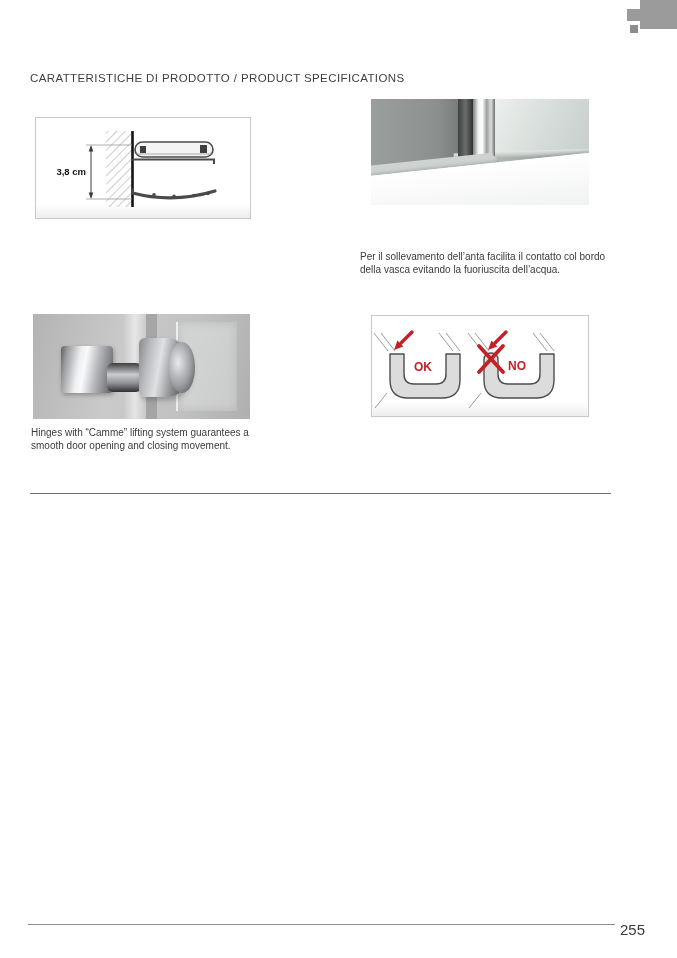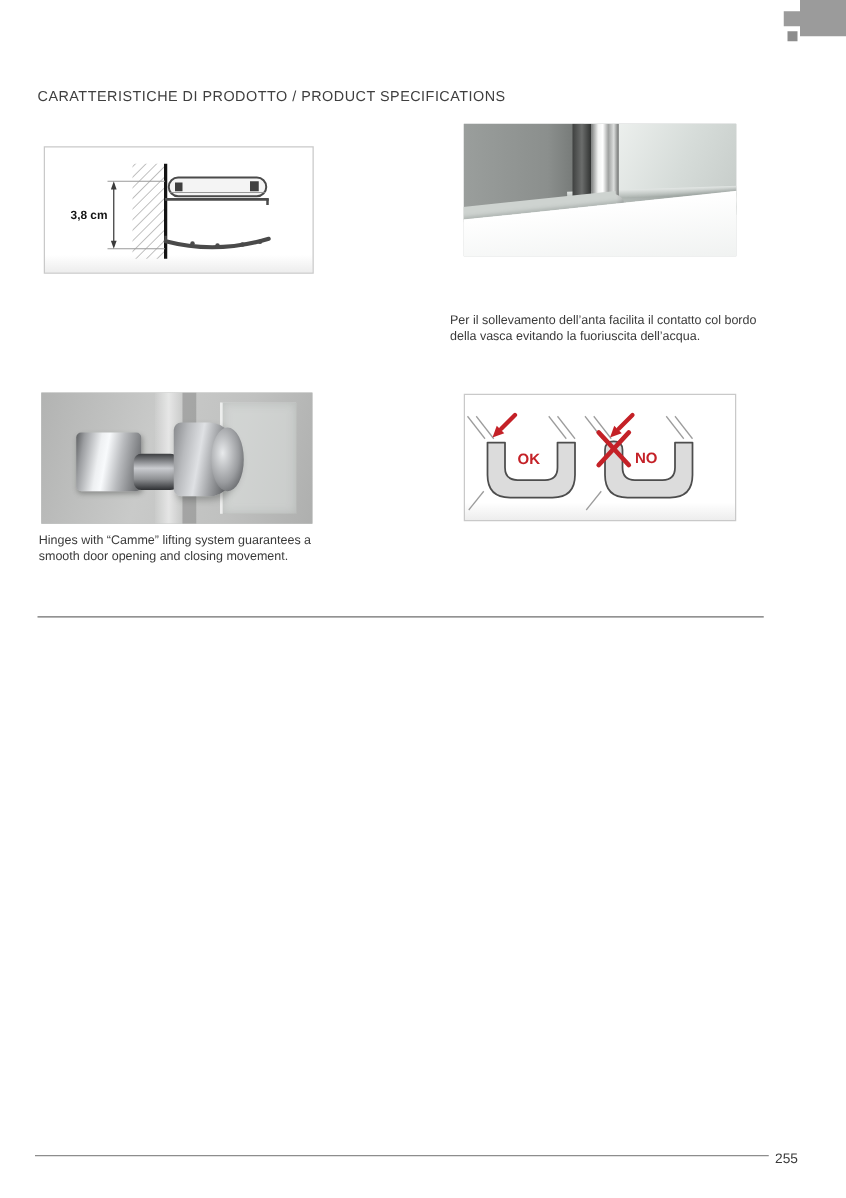--- a/index.html
+++ b/index.html
@@ -61,21 +61,21 @@
     background:radial-gradient(ellipse at 35% 40%,#e8eaec 0%,#9a9c9f 55%,#5f6164 85%);}
   
   .caption{position:absolute;font-size:10px;line-height:12.5px;color:#3a3a3a;}
   .caption p{margin:0 0 10px 0;}
   .cap-tr{left:360px;top:209px;width:256px;margin-top:42px;}
   .cap-bl{left:31px;top:427px;width:226px;}
   .cap-br{left:371px;top:426px;width:262px;}
   
   .separator{position:absolute;left:30px;top:493px;width:581px;height:1px;background:#6f6f6f;}
   .footer-rule{position:absolute;left:28px;top:924px;width:587px;height:1px;background:#8d8d8d;}
-  .page-number{position:absolute;left:620px;top:921px;font-size:11px;color:#3a3a3a;}
+  .page-number{position:absolute;left:620px;top:921px;font-size:15px;color:#3a3a3a;}
   svg text.dim{font-family:"Liberation Sans",sans-serif;font-weight:bold;font-size:9.5px;fill:#141414;}
   svg text.okno{font-family:"Liberation Sans",sans-serif;font-weight:bold;font-size:12px;fill:#c42127;}
 </style>
 </head>
 <body>
 
 <div class="page">
 
   <div>
     <span class="px px-big"></span>

